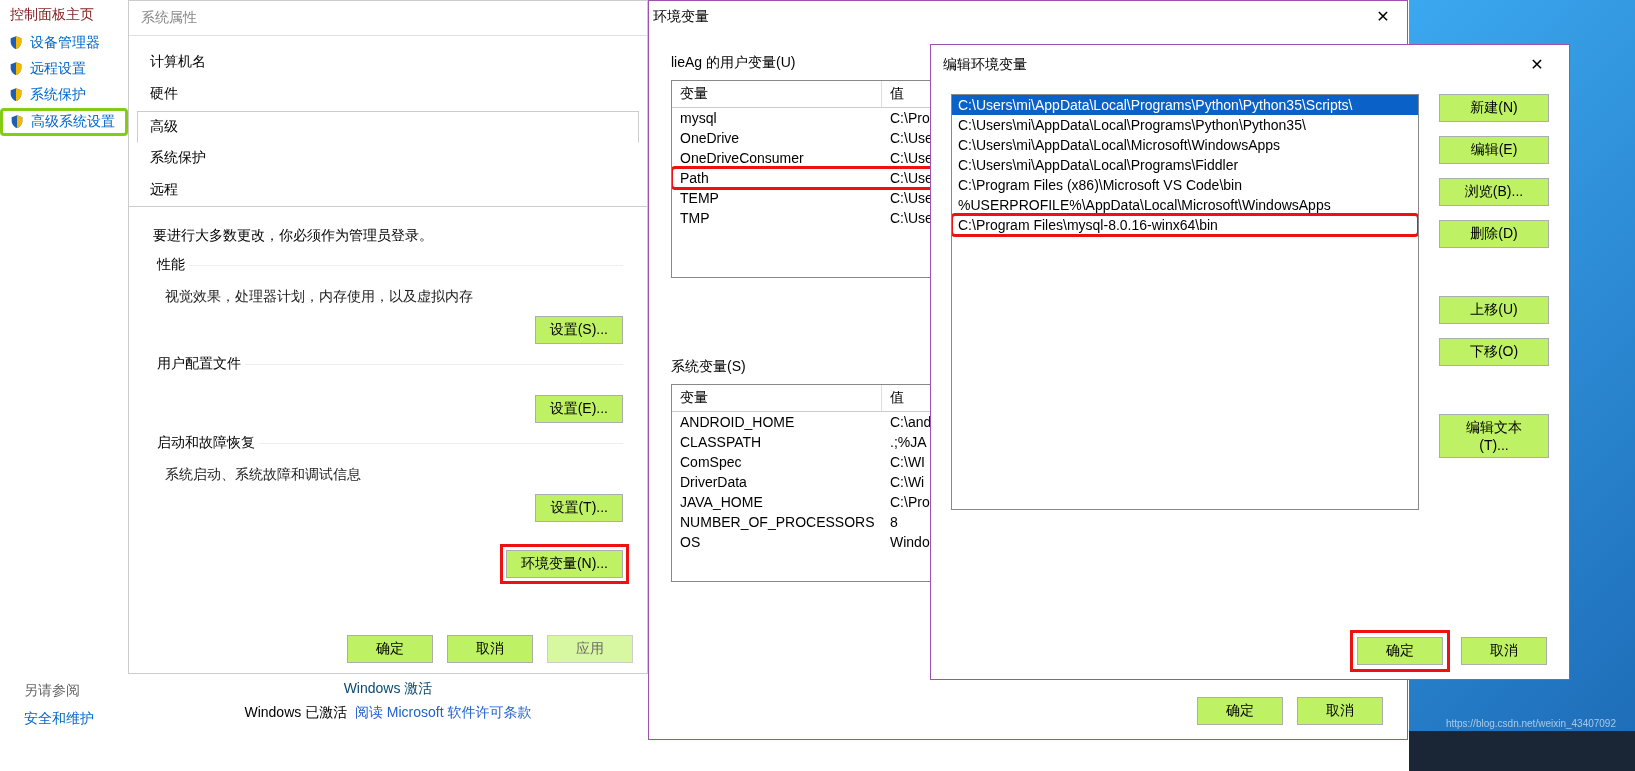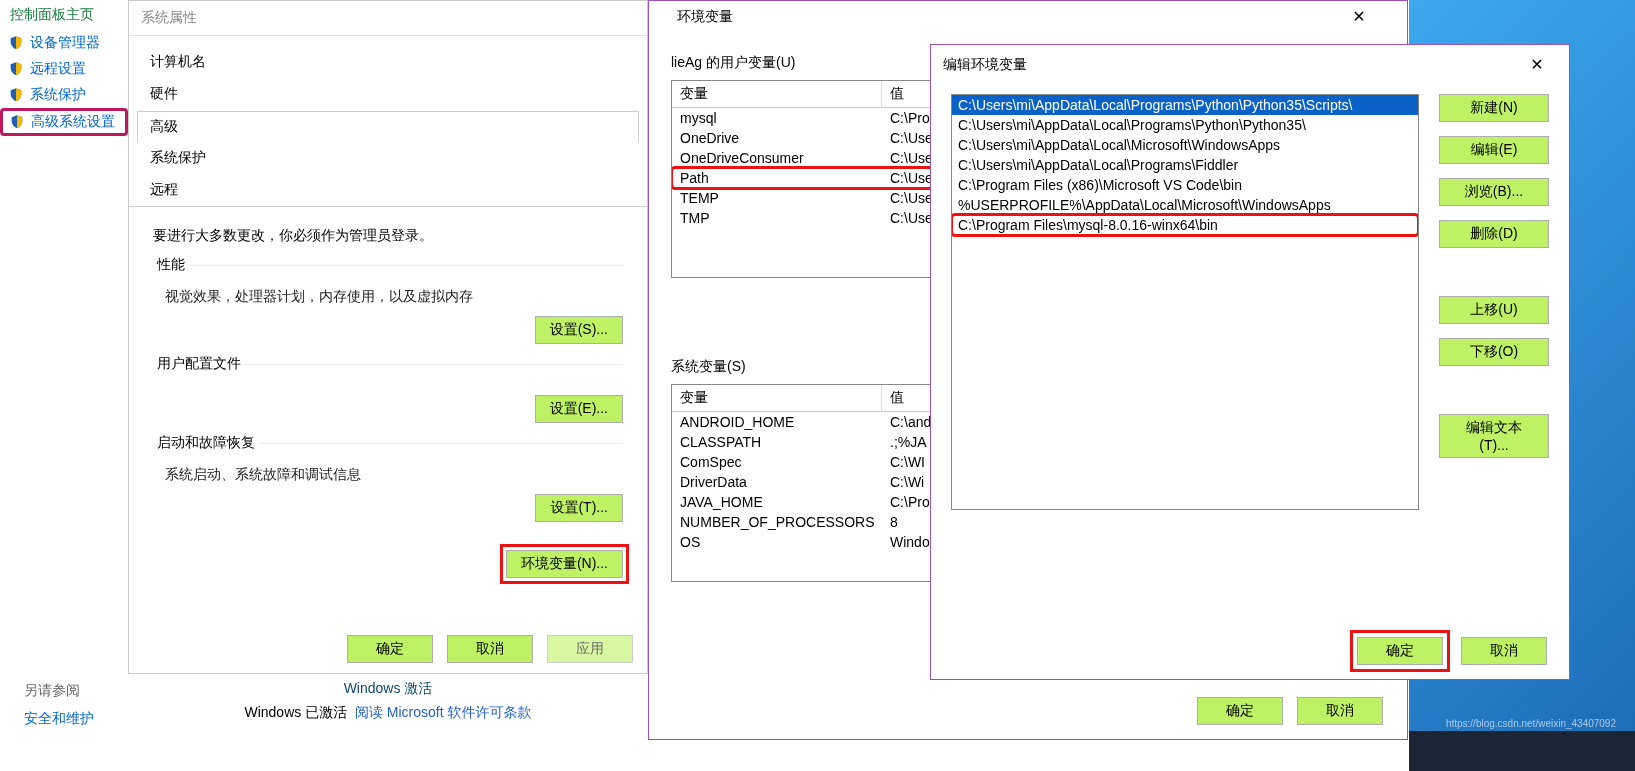--- a/index.html
+++ b/index.html
@@ -1,24 +1,24 @@
 <!DOCTYPE html>
 <html><head>
 <meta charset="utf-8">
 <style>
 * { box-sizing: border-box; margin: 0; padding: 0; font-family: "Microsoft YaHei", "Segoe UI", sans-serif; font-size: 14px; }
 body { background: #fff; width: 1635px; height: 771px; position: relative; overflow: hidden; }
 
 
 .cp-sidebar { position: absolute; left: 0; top: 0; width: 128px; background:#fff; }
-.cp-title { padding: 6px 10px; color:#15803d; }
+.cp-title { padding: 6px 10px; color:#7f1d1d; }
 .cp-item { display:flex; align-items:center; padding:4px 8px; gap:6px; cursor:pointer; }
 .cp-item span.label { color:#0066cc; text-decoration:none; }
 .shield { width:16px; height:16px; display:inline-block; }
-.cp-item.boxed { border:3px solid #be185d; border-radius:4px; padding:2px 6px; }
+.cp-item.boxed { border:3px solid #84cc16; border-radius:4px; padding:2px 6px; }
 .cp-extra { position:absolute; left:4px; top:676px; padding:6px 20px;}
 .cp-extra .hd { color:#666; margin-bottom:10px;}
 .cp-extra .lnk { color:#0066cc; }
 
 
 .sysprops { position:absolute; left:128px; top:0; width:520px; height:674px; border:1px solid #ccc; background:#fff; }
 .dlg-title { padding:8px 12px; color:#888; border-bottom:1px solid #e0e0e0; }
 .tabbar { display:flex; padding:0 8px; margin-top:10px; border-bottom:1px solid #ccc;flex-direction:column; }
 .tab { padding:6px 12px; border:1px solid transparent; cursor:pointer; }
 .tab.active { border:1px solid #ccc; border-bottom:1px solid #fff; background:#fff; position:relative; top:1px;}
@@ -30,21 +30,21 @@
 .sp-row-btn { display:flex; justify-content:flex-end; margin-top:8px;}
 .winbtn { min-width:86px; padding:4px 14px; border:1px solid #adadad; background:#bef264; cursor:pointer; text-align:center;}
 .winbtn.boxed { outline:3px solid #e11; outline-offset:3px; }
 .dlg-footer { position:absolute; bottom:10px; right:14px; display:flex; gap:14px;}
 .sp-activation { position:absolute; left:128px; top:680px; width:520px; text-align:center;}
 .sp-activation .t1{ color:#0c4a6e; margin-bottom:6px;}
 .sp-activation .t2 span.lnk{ color:#2060d0;}
 
 
 .envdlg { position:absolute; left:648px; top:0; width:760px; height:740px; border:1px solid #a050b0; background:#fff;}
-.envdlg .titlebar{ display:flex; justify-content:space-between; align-items:flex-end; padding:6px 28px;}
+.envdlg .titlebar{ display:flex; justify-content:space-between; align-items:flex-end; padding:6px 4px;}
 .closex{ width:40px; text-align:center; font-size:16px; cursor:pointer;}
 .env-section{ padding:10px 22px;}
 .env-sec-label{ margin:12px 0 8px;}
 .env-table{ border:1px solid #888; height:198px; overflow:hidden;}
 .env-head{ display:flex; background:#fff; border-bottom:1px solid #ccc;}
 .env-head .c1{ width:210px; padding:4px 8px; border-right:1px solid #ddd;}
 .env-head .c2{ flex:1; padding:4px 8px;}
 .env-row{ display:flex;}
 .env-row .c1{ width:210px; padding:2px 8px;}
 .env-row .c2{ flex:1; padding:2px 8px; white-space:nowrap; overflow:hidden;}

